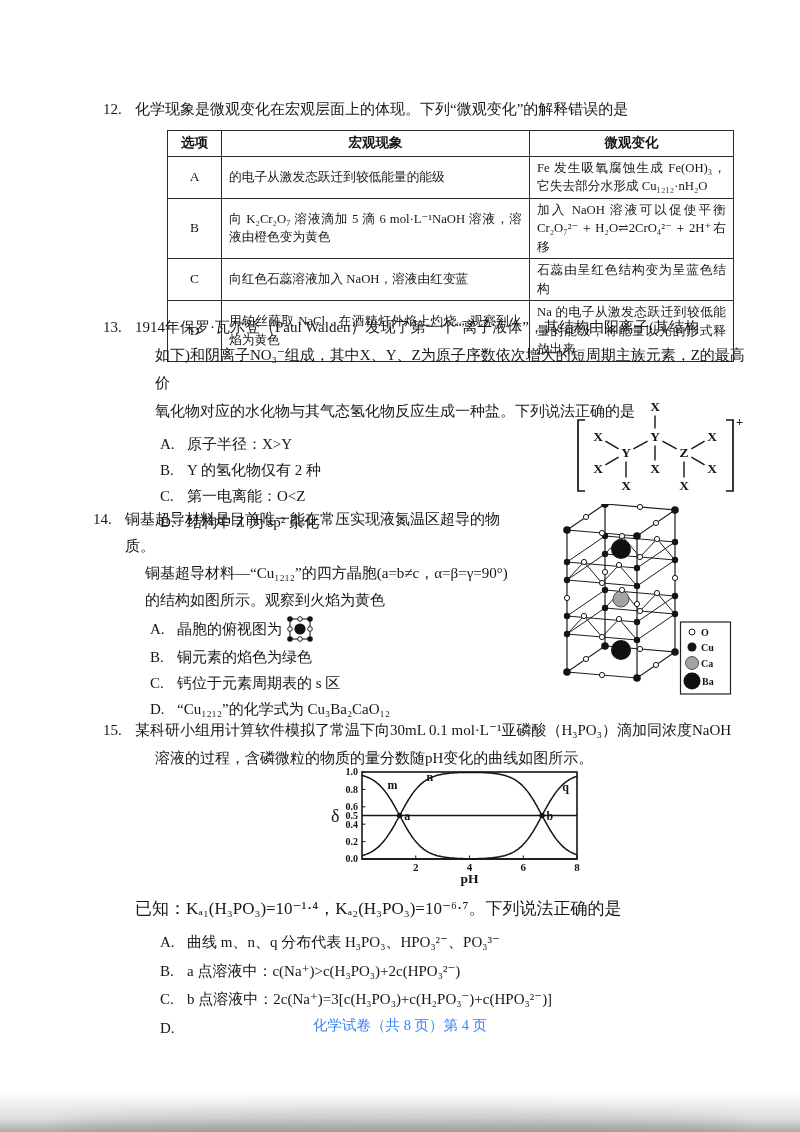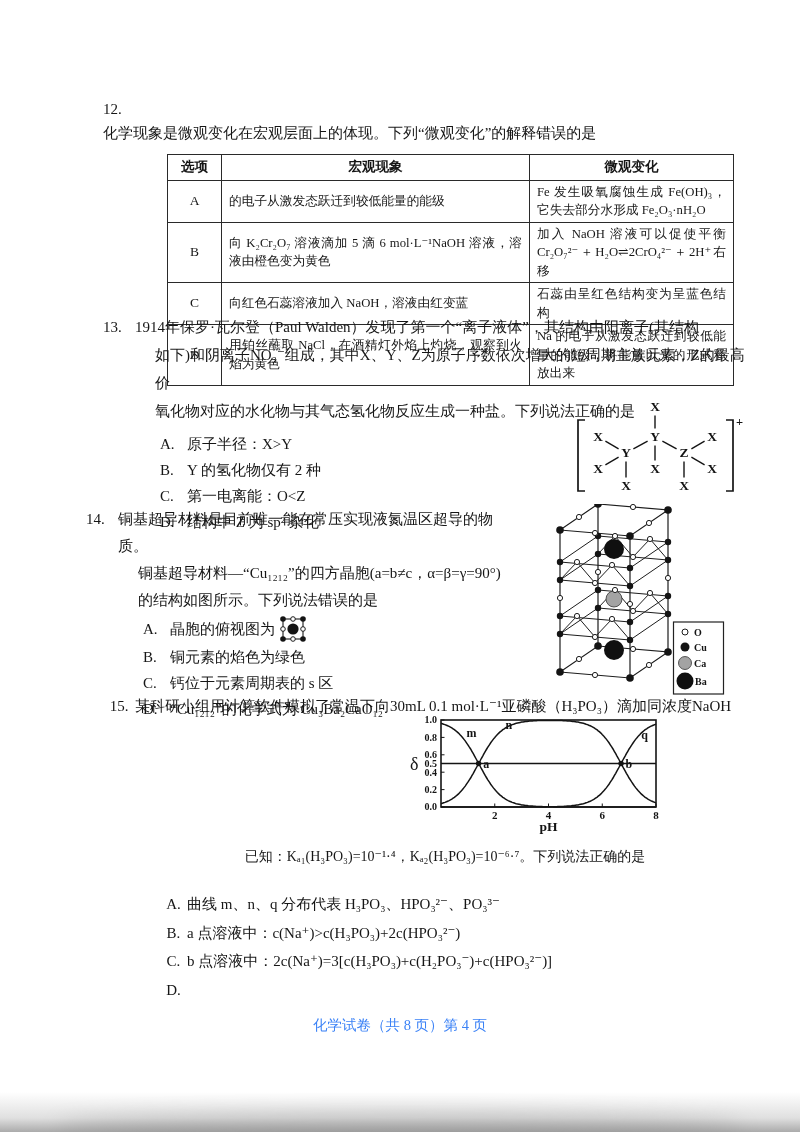--- a/index.html
+++ b/index.html
@@ -7,65 +7,65 @@
     width:800px;height:1132px;position:relative;background:#ffffff;
     font-family:"Liberation Serif","DejaVu Serif",serif;color:#161616;
     overflow:hidden;
   }
   .blk{position:absolute;}
   .stem{display:flex;font-size:15px;line-height:28px;}
   .qnum{width:32px;flex:none;}
   .cont{margin-left:52px;font-size:15px;line-height:28px;}
   
   #q12{left:103px;top:97px;width:634px;}
-  #q12 .stem{line-height:24px;flex-direction:column;}
+  #q12 .stem{line-height:24px;}
   table.qtable{border-collapse:collapse;margin:9px 0 0 64px;table-layout:fixed;width:566px;
     font-size:12.7px;line-height:18.5px;}
   table.qtable th,table.qtable td{border:1.4px solid #2a2a2a;padding:2px 7px;vertical-align:middle;}
   table.qtable th{font-weight:bold;font-size:13.5px;text-align:center;padding:3px 4px;}
   td.opt{text-align:center;font-size:13.5px;}
   td.macro,td.micro{text-align:justify;}
   
   .opt-row{display:flex;margin-left:57px;font-size:15px;line-height:26px;align-items:center;}
   .okey{width:27px;flex:none;}
   
   #q13{left:103px;top:313px;width:648px;}
   #q13 .opts{margin-top:6px;}
   #mol-wrap{position:absolute;left:466px;top:76px;}
   .bond{stroke:#141414;stroke-width:1.4;}
   .albl{font:600 13.5px "Liberation Serif","DejaVu Serif",serif;fill:#141414;}
   .brk{fill:none;stroke:#141414;stroke-width:1.7;}
   .chg{font:bold 12.5px "Liberation Serif",serif;fill:#141414;}
   
-  #q14{left:86px;top:506px;width:648px;}
+  #q14{left:93px;top:506px;width:648px;}
   #q14 .stem,#q14 .cont{line-height:27px;width:430px;}
   #q14 .opt-row{line-height:26px;}
   #q14 .opt-row.first{height:30px;}
   #crystal-wrap{position:absolute;left:452px;top:-2px;}
   .edge{fill:none;stroke:#1d1d1d;stroke-width:1.2;}
   .thin{stroke-width:1;}
   circle.o{fill:#ffffff;stroke:#1d1d1d;stroke-width:1;}
   circle.cu{fill:#141414;}
   circle.ca{fill:#a3a3a3;stroke:#333;stroke-width:0.8;}
   circle.ba{fill:#101010;}
   .lgd-box{fill:#ffffff;stroke:#222;stroke-width:1.2;}
   .lgd-txt{font:bold 10px "Liberation Serif",serif;fill:#141414;}
   .tvrect{fill:none;stroke:#1d1d1d;stroke-width:1.1;}
   
-  #q15{left:103px;top:692px;width:652px;text-align:center;}
+  #q15{left:103px;top:716px;width:652px;}
   #chart-wrap{margin:-6px 0 0 222px;height:122px;}
   .axbox{fill:none;stroke:#141414;stroke-width:1.6;}
   .tk{stroke:#141414;stroke-width:1;}
   .curve{fill:none;stroke:#141414;stroke-width:1.5;}
   .ytick{font:bold 10px "Liberation Serif",serif;fill:#141414;}
   .xtick{font:bold 11px "Liberation Serif",serif;fill:#141414;}
   .clab{font:bold 12px "Liberation Serif",serif;fill:#141414;}
   .dlab{font:18px "Liberation Serif",serif;fill:#141414;}
   .plab{font:bold 13.5px "Liberation Serif",serif;fill:#141414;}
-  #q15 .known{margin:8px 0 20px 32px;font-size:14px;line-height:26px;}
+  #q15 .known{margin:8px 0 6px 32px;font-size:17px;line-height:26px;}
   #q15 .opt-row{line-height:28.5px;}
   
   #footer{position:absolute;left:0;top:1016px;width:100%;text-align:center;
     font-size:14.5px;color:#3b82f6;}
   
   .scan-bottom{position:absolute;left:0;bottom:0;width:100%;height:40px;
     background:linear-gradient(180deg,rgba(255,255,255,0) 0%,rgba(165,165,165,0.35) 65%,rgba(115,115,115,0.6) 100%);}
   .scan-smudge{position:absolute;bottom:-8px;left:7%;width:86%;height:26px;background:#8d8d8d;
     filter:blur(10px);opacity:.4;border-radius:50%;}
 </style>
@@ -87,21 +87,21 @@
       <tr>
         <th>选项</th>
         <th>宏观现象</th>
         <th>微观变化</th>
       </tr>
     </thead>
     <tbody>
         <tr>
           <td class="opt">A</td>
           <td class="macro">的电子从激发态跃迁到较低能量的能级</td>
-          <td class="micro">Fe 发生吸氧腐蚀生成 Fe(OH)₃，它失去部分水形成 Fe₂O₃·nH₂O</td>
+          <td class="micro">Fe 发生吸氧腐蚀生成 Fe(OH)₃，它失去部分水形成 Cu₁₂₁₂·nH₂O</td>
         </tr>
         <tr>
           <td class="opt">B</td>
           <td class="macro">向 K₂Cr₂O₇ 溶液滴加 5 滴 6 mol·L⁻¹NaOH 溶液，溶液由橙色变为黄色</td>
           <td class="micro">加入 NaOH 溶液可以促使平衡 Cr₂O₇²⁻＋H₂O⇌2CrO₄²⁻＋2H⁺右移</td>
         </tr>
         <tr>
           <td class="opt">C</td>
           <td class="macro">向红色石蕊溶液加入 NaOH，溶液由红变蓝</td>
           <td class="micro">石蕊由呈红色结构变为呈蓝色结构</td>
@@ -171,21 +171,21 @@
     </svg>
   </div>
 </div>
 
 <div class="blk" id="q14">
   <div class="stem">
     <span class="qnum">14.</span>
     <span>铜基超导材料是目前唯一能在常压实现液氮温区超导的物质。</span>
   </div>
   <div class="cont">铜基超导材料—“Cu₁₂₁₂”的四方晶胞(a=b≠c，α=β=γ=90°)</div>
-  <div class="cont">的结构如图所示。下列说法错误的是</div>
+  <div class="cont">的结构如图所示。观察到火焰为黄色</div>
   <div>
     <div class="opt-row first">
       <span class="okey">A.</span>
       <span>晶胞的俯视图为</span>
       <svg width="30" height="30" viewBox="0 0 30 30" style="margin-left:3px;">
         <rect class="tvrect" x="5" y="5" width="20" height="20"></rect>
         <circle class="cu" cx="5" cy="5" r="2.8"></circle>
           <circle class="cu" cx="25" cy="5" r="2.8"></circle>
         <circle class="cu" cx="5" cy="25" r="2.8"></circle>
           <circle class="cu" cx="25" cy="25" r="2.8"></circle>
@@ -304,20 +304,21 @@
       </g>
     </svg>
   </div>
 </div>
 
 <div class="blk" id="q15">
   <div class="stem">
     <span class="qnum">15.</span>
     <span>某科研小组用计算软件模拟了常温下向30mL 0.1 mol·L⁻¹亚磷酸（H₃PO₃）滴加同浓度NaOH</span>
   </div>
+  <div class="cont">溶液的过程，含磷微粒的物质的量分数随pH变化的曲线如图所示。</div>
   <div id="chart-wrap">
     <svg id="ph-svg" width="272" height="124" viewBox="0 0 272 124">
         <rect x="37" y="6" width="215" height="87" class="axbox"></rect>
         <line x1="37" y1="6" x2="40.5" y2="6" class="tk"></line>
         <text x="33" y="9.3" text-anchor="end" class="ytick">1.0</text>
         <line x1="37" y1="23.399999999999995" x2="40.5" y2="23.399999999999995" class="tk"></line>
         <text x="33" y="26.699999999999996" text-anchor="end" class="ytick">0.8</text>
         <line x1="37" y1="40.800000000000004" x2="40.5" y2="40.800000000000004" class="tk"></line>
         <text x="33" y="44.1" text-anchor="end" class="ytick">0.6</text>
         <line x1="37" y1="49.5" x2="40.5" y2="49.5" class="tk"></line>

